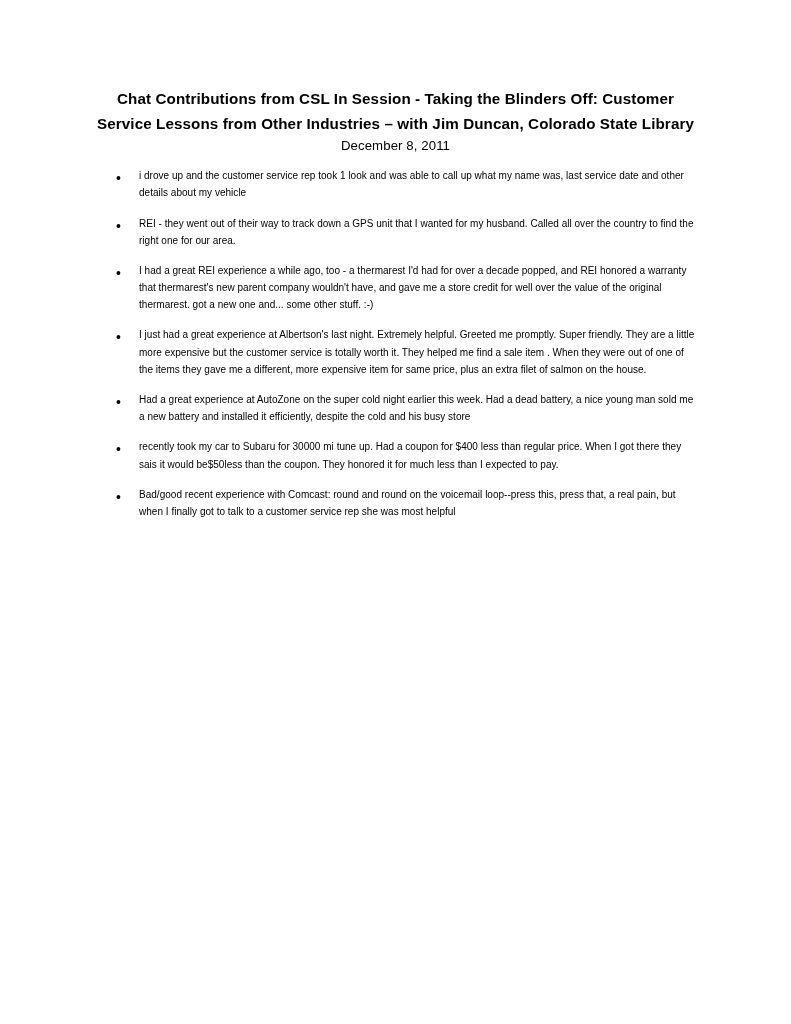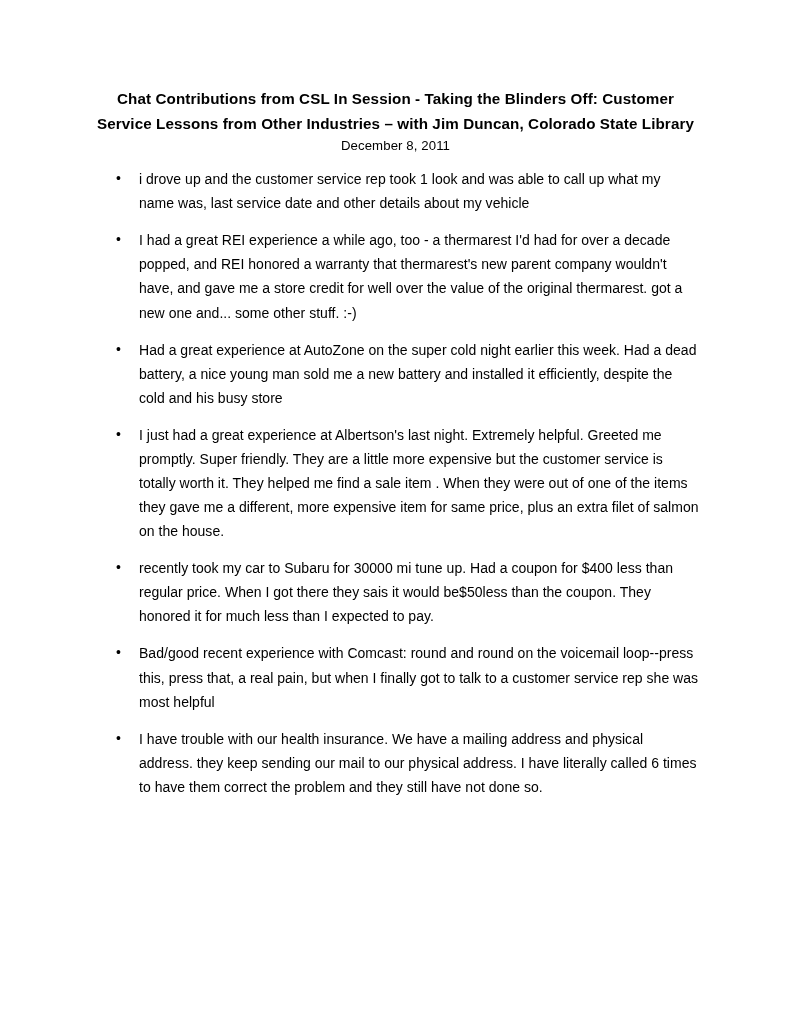--- a/index.html
+++ b/index.html
@@ -46,21 +46,21 @@
   }
   ul.bullets {
     list-style: none;
     margin: 14px 0 0 0;
     padding: 0;
   }
   ul.bullets > li {
     position: relative;
     padding-left: 47px;
     margin-bottom: 13px;
-    font-size: 14px;
+    font-size: 10px;
     line-height: 1.72;
     letter-spacing: 0.02px;
     text-align: left;
   }
   ul.bullets > li::before {
     content: "\2022";
     position: absolute;
     left: 24px;
     top: -1px;
     font-size: 14px;
@@ -71,21 +71,21 @@
 <body>
 
 <div class="page">
 
   <h1 class="doc-title">Chat Contributions from CSL In Session - Taking the Blinders Off: Customer Service Lessons from Other Industries – with Jim Duncan, Colorado State Library</h1>
   <div class="doc-date">December 8, 2011</div>
 
 
   <ul class="bullets">
     <li>i drove up and the customer service rep took 1 look and was able to call up what my name was, last service date and other details about my vehicle</li>
+    <li>REI - they went out of their way to track down a GPS unit that I wanted for my husband.  Called all over the country to find the right one for our area.</li>
     <li>I had a great REI experience a while ago, too - a thermarest I'd had for over a decade popped, and REI honored a warranty that thermarest's new parent company wouldn't have, and gave me a store credit for well over the value of the original thermarest. got a new one and... some other stuff. :-)</li>
+    <li>I just had a great experience at Albertson's last night. Extremely helpful. Greeted me promptly. Super friendly. They are a little more expensive but the customer service is totally worth it. They helped me find a sale item . When they were out of one of  the items  they gave me a different, more expensive item for same price, plus an extra filet of salmon on the house.</li>
     <li>Had a great experience at AutoZone on the super cold night earlier this week. Had a dead battery, a nice young man sold me a new battery and installed it efficiently, despite the cold and his busy store</li>
-    <li>I just had a great experience at Albertson's last night. Extremely helpful. Greeted me promptly. Super friendly. They are a little more expensive but the customer service is totally worth it. They helped me find a sale item . When they were out of one of  the items  they gave me a different, more expensive item for same price, plus an extra filet of salmon on the house.</li>
     <li>recently took my car to Subaru for 30000 mi tune up.  Had a coupon for $400 less than regular price.  When I got there they sais it would be$50less than the coupon. They honored it for much less than I expected to pay.</li>
     <li>Bad/good recent experience with Comcast: round and round on the voicemail loop--press this, press that, a real pain, but when I finally got to talk to a customer service rep she was most helpful</li>
-    <li>I have trouble with our health insurance. We have a mailing address and physical address. they keep sending our mail to our physical address. I have literally called 6 times to have them correct the problem and they still have not done so.</li>
   </ul>
 
 </div>
 
 </body></html>

